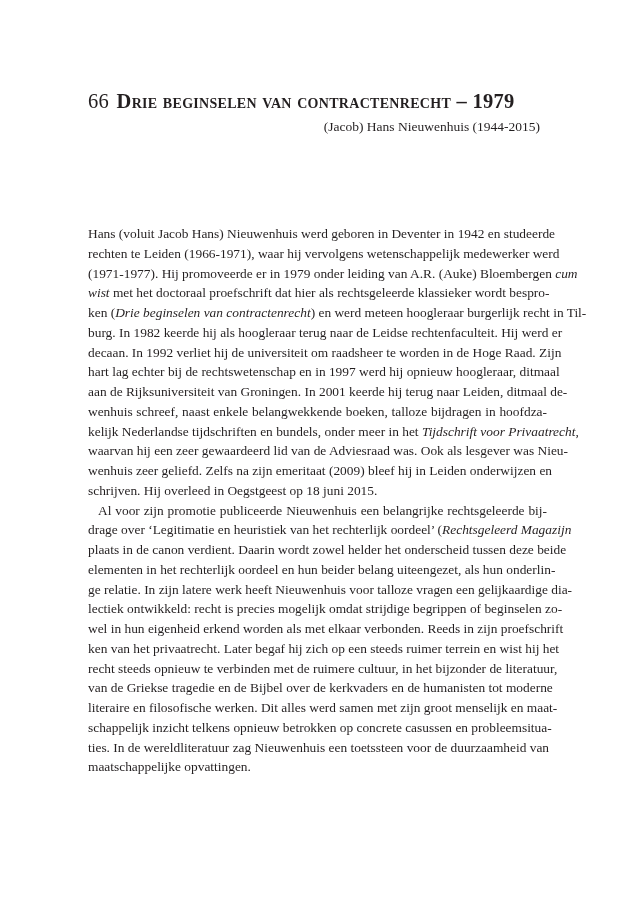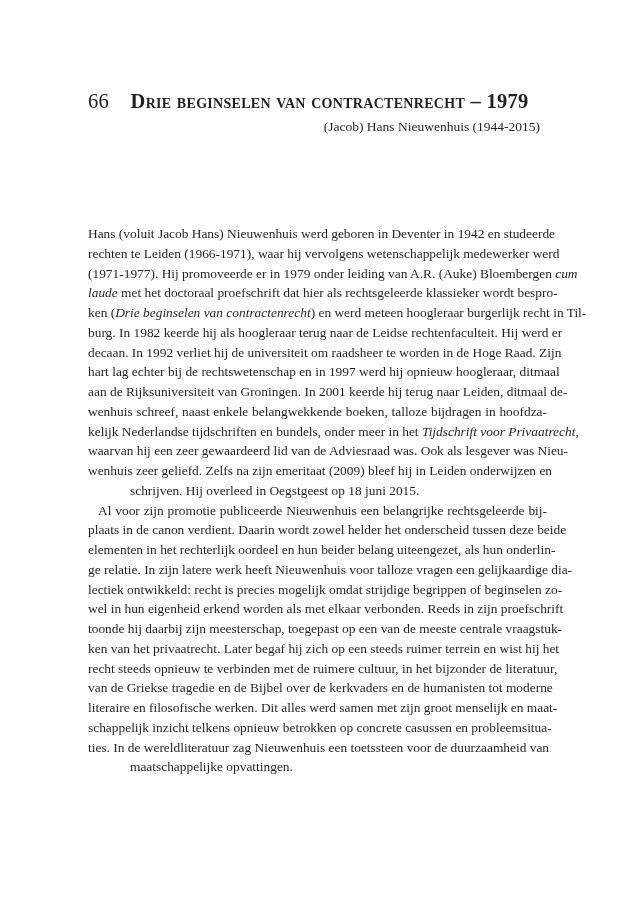--- a/index.html
+++ b/index.html
@@ -1,61 +1,61 @@
 <!DOCTYPE html>
 <html><head>
 <meta charset="utf-8">
 <style>
   html, body { margin: 0; padding: 0; background: #ffffff; }
   body { width: 635px; height: 907px; position: relative; overflow: hidden;
          font-family: "Liberation Serif", "DejaVu Serif", serif; color: #231f20; }
   .heading { position: absolute; left: 88px; top: 90px; font-size: 20.5px; letter-spacing: 0.3px; white-space: nowrap; }
-  .heading .num { margin-right: 16px; }
+  .heading .num { margin-right: 2px; }
   .heading .title { font-variant: small-caps; font-weight: bold; }
   .author { position: absolute; right: 95px; top: 119px; font-size: 13.5px; white-space: nowrap; margin-left: 44px; }
   .body { position: absolute; left: 88px; top: 224px; width: 459px; font-size: 13.4px; }
   .line { height: 19.75px; line-height: 19.75px; white-space: nowrap; text-align: justify; text-align-last: justify; }
-  .line.last { text-align-last: left; margin-left: 42px; }
+  .line.last { text-align-last: left; }
   .line.indent { padding-left: 10px; }
   .line i { font-style: italic; }
 </style>
 </head>
 <body>
 
 <div class="heading">
   <span class="num">66</span>
   <span class="title">Drie beginselen van contractenrecht – 1979</span>
 </div>
 <div class="author">(Jacob) Hans Nieuwenhuis (1944-2015)</div>
 
 <div class="body">
   <div id="p0">
       <div class="line">Hans (voluit Jacob Hans) Nieuwenhuis werd geboren in Deventer in 1942 en studeerde</div>
       <div class="line">rechten te Leiden (1966-1971), waar hij vervolgens wetenschappelijk medewerker werd</div>
       <div class="line">(1971-1977). Hij promoveerde er in 1979 onder leiding van A.R. (Auke) Bloembergen <i>cum</i></div>
-      <div class="line"><i>laude</i> met het doctoraal proefschrift dat hier als rechtsgeleerde klassieker wordt bespro-</div>
+      <div class="line"><i>wist</i> met het doctoraal proefschrift dat hier als rechtsgeleerde klassieker wordt bespro-</div>
       <div class="line">ken (<i>Drie beginselen van contractenrecht</i>) en werd meteen hoogleraar burgerlijk recht in Til-</div>
       <div class="line">burg. In 1982 keerde hij als hoogleraar terug naar de Leidse rechtenfaculteit. Hij werd er</div>
       <div class="line">decaan. In 1992 verliet hij de universiteit om raadsheer te worden in de Hoge Raad. Zijn</div>
       <div class="line">hart lag echter bij de rechtswetenschap en in 1997 werd hij opnieuw hoogleraar, ditmaal</div>
       <div class="line">aan de Rijksuniversiteit van Groningen. In 2001 keerde hij terug naar Leiden, ditmaal de-</div>
       <div class="line">wenhuis schreef, naast enkele belangwekkende boeken, talloze bijdragen in hoofdza-</div>
       <div class="line">kelijk Nederlandse tijdschriften en bundels, onder meer in het <i>Tijdschrift voor Privaatrecht</i>,</div>
       <div class="line">waarvan hij een zeer gewaardeerd lid van de Adviesraad was. Ook als lesgever was Nieu-</div>
       <div class="line">wenhuis zeer geliefd. Zelfs na zijn emeritaat (2009) bleef hij in Leiden onderwijzen en</div>
       <div class="line last">schrijven. Hij overleed in Oegstgeest op 18 juni 2015.</div>
     </div>
   <div id="p1">
       <div class="line indent">Al voor zijn promotie publiceerde Nieuwenhuis een belangrijke rechtsgeleerde bij-</div>
+      <div class="line">drage over ‘Legitimatie en heuristiek van het rechterlijk oordeel’ (<i>Rechtsgeleerd Magazijn</i></div>
       <div class="line">plaats in de canon verdient. Daarin wordt zowel helder het onderscheid tussen deze beide</div>
       <div class="line">elementen in het rechterlijk oordeel en hun beider belang uiteengezet, als hun onderlin-</div>
       <div class="line">ge relatie. In zijn latere werk heeft Nieuwenhuis voor talloze vragen een gelijkaardige dia-</div>
       <div class="line">lectiek ontwikkeld: recht is precies mogelijk omdat strijdige begrippen of beginselen zo-</div>
       <div class="line">wel in hun eigenheid erkend worden als met elkaar verbonden. Reeds in zijn proefschrift</div>
-      <div class="line">toonde hij daarbij zijn meesterschap, toegepast op een van de meeste centrale vraagstuk-</div>
       <div class="line">ken van het privaatrecht. Later begaf hij zich op een steeds ruimer terrein en wist hij het</div>
       <div class="line">recht steeds opnieuw te verbinden met de ruimere cultuur, in het bijzonder de literatuur,</div>
       <div class="line">van de Griekse tragedie en de Bijbel over de kerkvaders en de humanisten tot moderne</div>
       <div class="line">literaire en filosofische werken. Dit alles werd samen met zijn groot menselijk en maat-</div>
       <div class="line">schappelijk inzicht telkens opnieuw betrokken op concrete casussen en probleemsitua-</div>
       <div class="line">ties. In de wereldliteratuur zag Nieuwenhuis een toetssteen voor de duurzaamheid van</div>
       <div class="line last">maatschappelijke opvattingen.</div>
     </div>
 </div>
 

